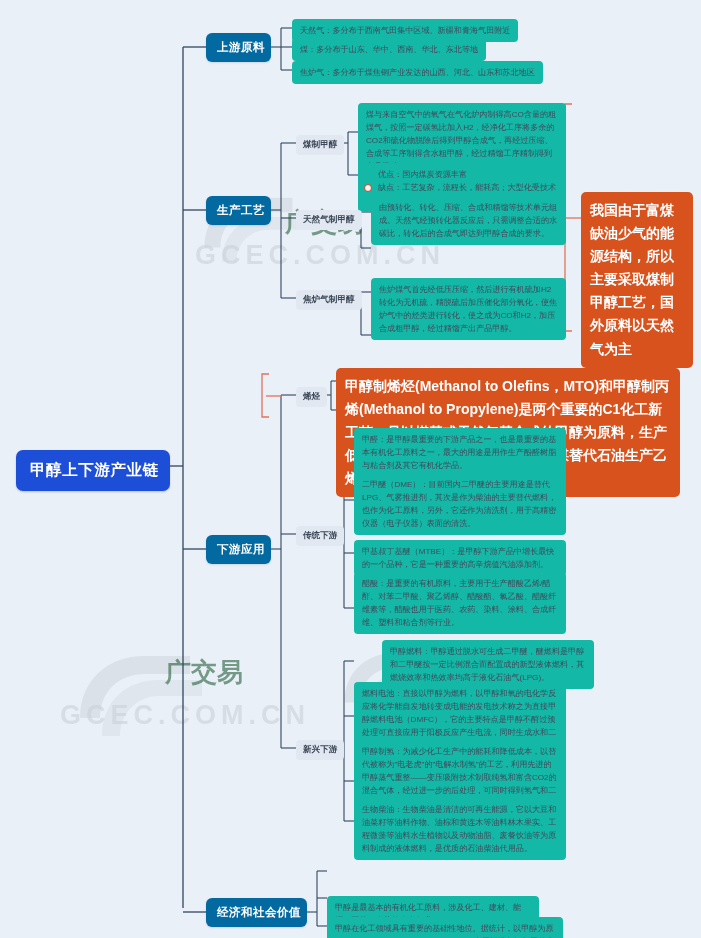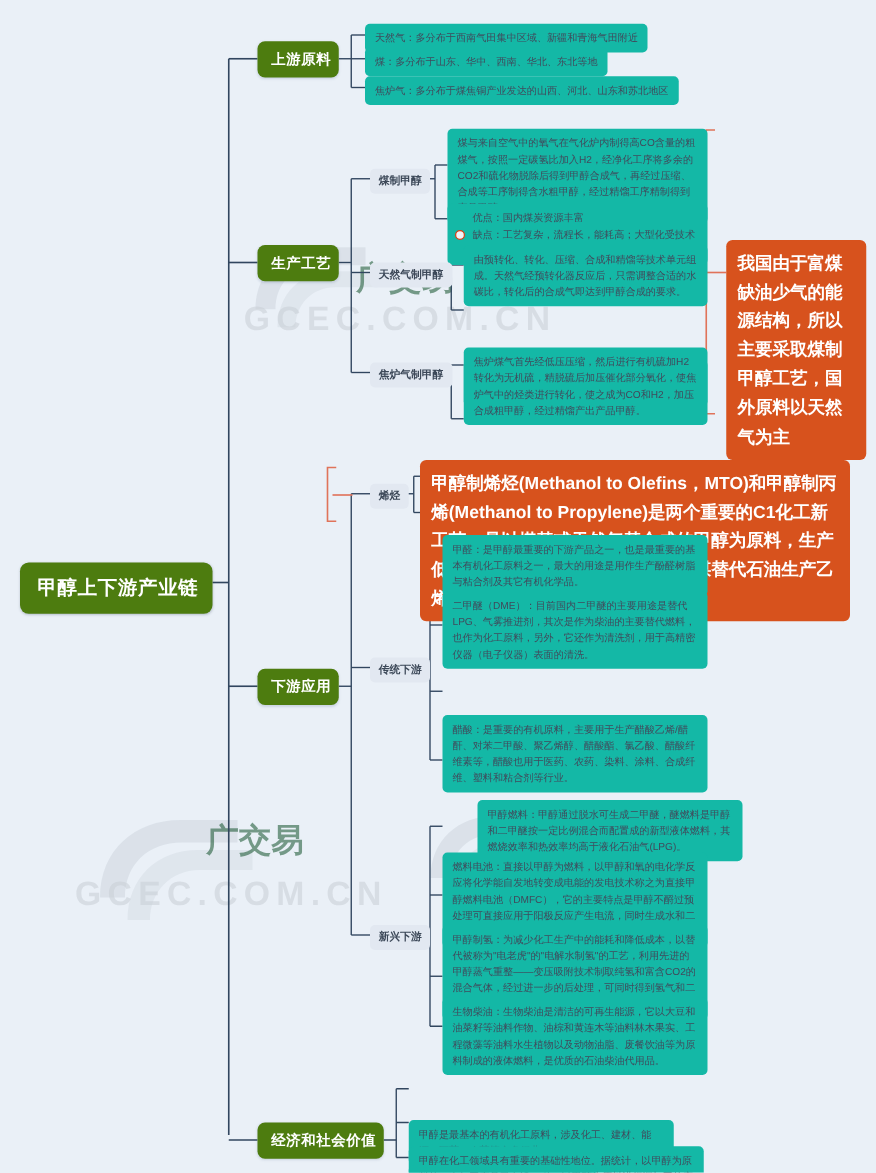--- a/index.html
+++ b/index.html
@@ -22,29 +22,29 @@
   .wm-text {
     font-size: 27px; letter-spacing: 5px; font-weight: 700;
     color: #c9cfd6; opacity: .55; white-space: nowrap;
   }
   .wm-cn { font-size: 26px; font-weight: 700; color: #14532d; opacity:.55; white-space: nowrap;}
 
   
   .node { position: absolute; }
 
   .root {
-    background: #4d7c0f; color: #ffffff;
+    background: #1d4ed8; color: #ffffff;
     border-radius: 7px;
     font-size: 15.5px; font-weight: 700; letter-spacing: .6px;
     padding: 10px 14px;
     text-align: center; white-space: nowrap;
     box-shadow: 0 1px 2px rgba(40,60,85,.25);
   }
   .branch {
-    background: #4d7c0f; color: #ffffff;
+    background: #0369a1; color: #ffffff;
     border-radius: 6px;
     font-size: 11.5px; font-weight: 700; letter-spacing: .5px;
     padding: 7px 11px;
     text-align: center; white-space: nowrap;
     box-shadow: 0 1px 2px rgba(60,90,130,.18);
   }
   .sub {
     background: #e2e8f1; color: #3c4858;
     border-radius: 4px;
     font-size: 8.6px; font-weight: 700;
@@ -252,20 +252,21 @@
   <div class="node note" style="left:581px; top:192px; width:112px;">我国由于富煤缺油少气的能源结构，所以主要采取煤制甲醇工艺，国外原料以天然气为主</div>
 
   <div class="node sub" style="left:296px; top:387px;">烯烃</div>
   <div class="node sub" style="left:341px; top:373px;">乙烯</div>
   <div class="node sub" style="left:341px; top:402px;">丙烯</div>
   <div class="node note" style="left:336px; top:368px; width:344px;">甲醇制烯烃(Methanol to Olefins，MTO)和甲醇制丙烯(Methanol to Propylene)是两个重要的C1化工新工艺，是以煤基或天然气基合成的甲醇为原料，生产低碳烯烃的化工工艺技术，也是以煤替代石油生产乙烯、丙烯等产品的核心技术。</div>
 
   <div class="node sub" style="left:296px; top:526px;">传统下游</div>
   <div class="node leaf" style="left:354px; top:428px; width:212px;">甲醛：是甲醇最重要的下游产品之一，也是最重要的基本有机化工原料之一，最大的用途是用作生产酚醛树脂与粘合剂及其它有机化学品。</div>
   <div class="node leaf" style="left:354px; top:473px; width:212px;">二甲醚（DME）：目前国内二甲醚的主要用途是替代LPG、气雾推进剂，其次是作为柴油的主要替代燃料，也作为化工原料，另外，它还作为清洗剂，用于高精密仪器（电子仪器）表面的清洗。</div>
+  <div class="node leaf" style="left:354px; top:540px; width:212px;">甲基叔丁基醚（MTBE）：是甲醇下游产品中增长最快的一个品种，它是一种重要的高辛烷值汽油添加剂。</div>
   <div class="node leaf" style="left:354px; top:572px; width:212px;">醋酸：是重要的有机原料，主要用于生产醋酸乙烯/醋酐、对苯二甲酸、聚乙烯醇、醋酸酯、氯乙酸、醋酸纤维素等，醋酸也用于医药、农药、染料、涂料、合成纤维、塑料和粘合剂等行业。</div>
 
   <div class="node sub" style="left:296px; top:740px;">新兴下游</div>
   <div class="node leaf" style="left:354px; top:640px; width:212px;margin-left:28px;">甲醇燃料：甲醇通过脱水可生成二甲醚，醚燃料是甲醇和二甲醚按一定比例混合而配置成的新型液体燃料，其燃烧效率和热效率均高于液化石油气(LPG)。</div>
   <div class="node leaf" style="left:354px; top:682px; width:212px;">燃料电池：直接以甲醇为燃料，以甲醇和氧的电化学反应将化学能自发地转变成电能的发电技术称之为直接甲醇燃料电池（DMFC），它的主要特点是甲醇不酹过预处理可直接应用于阳极反应产生电流，同时生成水和二氧化碳，对环境无污染，为洁净的电源。</div>
   <div class="node leaf" style="left:354px; top:740px; width:212px;">甲醇制氢：为减少化工生产中的能耗和降低成本，以替代被称为"电老虎"的"电解水制氢"的工艺，利用先进的甲醇蒸气重整——变压吸附技术制取纯氢和富含CO2的混合气体，经过进一步的后处理，可同时得到氢气和二氧化碳气。</div>
   <div class="node leaf" style="left:354px; top:798px; width:212px;">生物柴油：生物柴油是清洁的可再生能源，它以大豆和油菜籽等油料作物、油棕和黄连木等油料林木果实、工程微藻等油料水生植物以及动物油脂、废餐饮油等为原料制成的液体燃料，是优质的石油柴油代用品。</div>
 
   <div class="node leaf" style="left:327px; top:861px; width:212px;margin-top:35px;">甲醇是最基本的有机化工原料，涉及化工、建材、能源、医药、农药等众多行业</div>
   <div class="node leaf" style="left:327px; top:917px; width:236px;">甲醇在化工领域具有重要的基础性地位。据统计，以甲醇为原料的一次加工产品已有近30种，以甲醇为原料进行深加工的产品可达上百种。</div>

